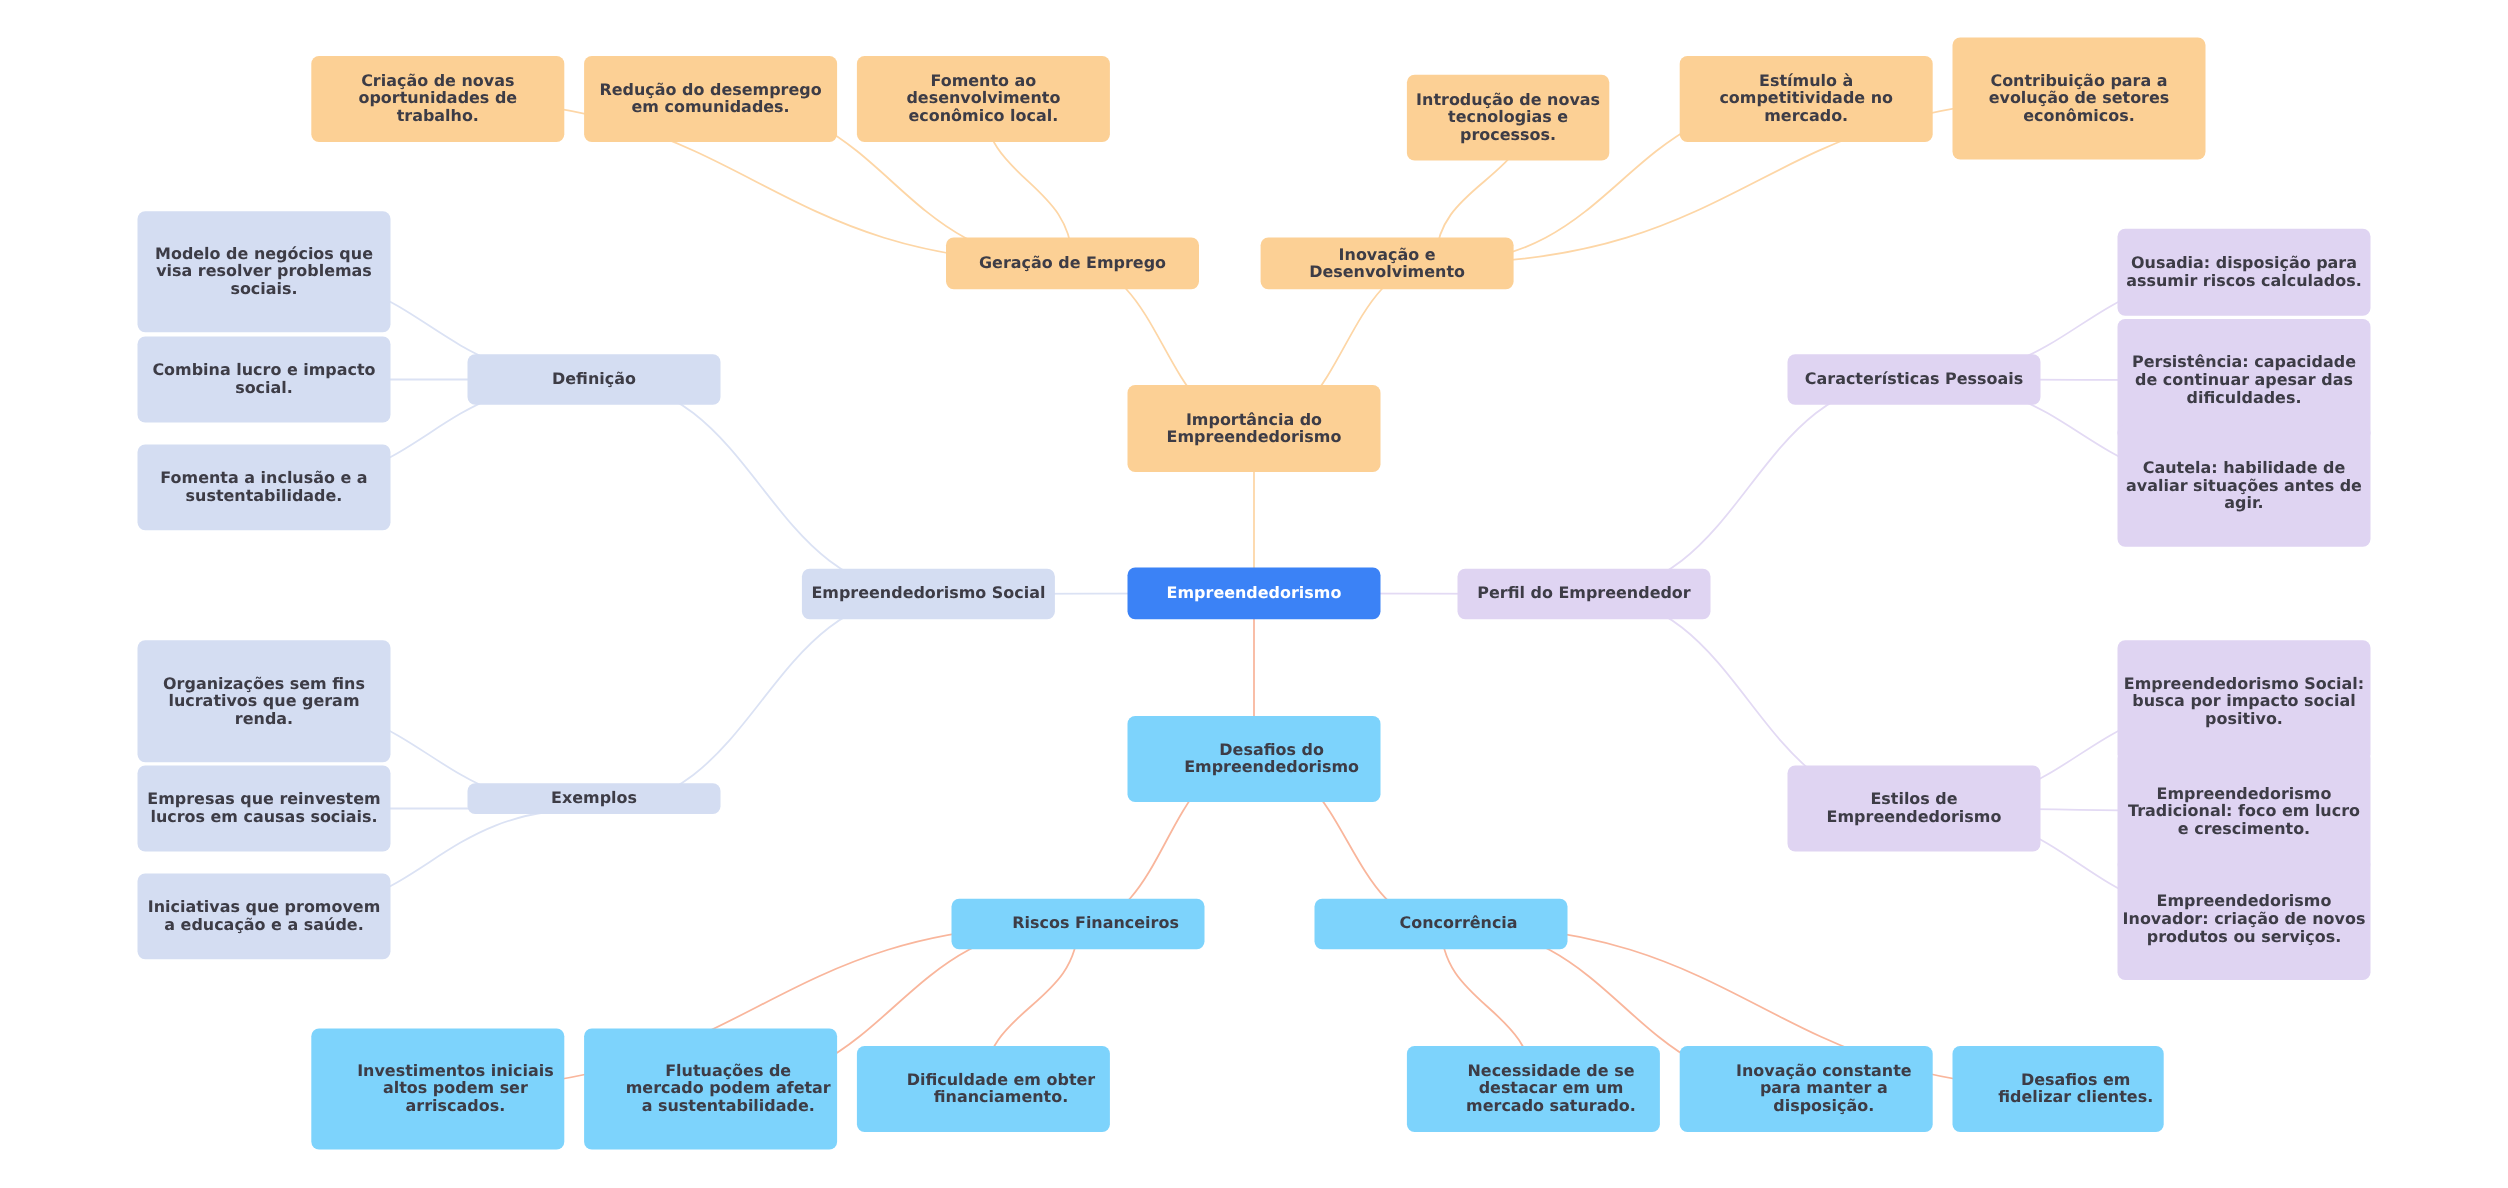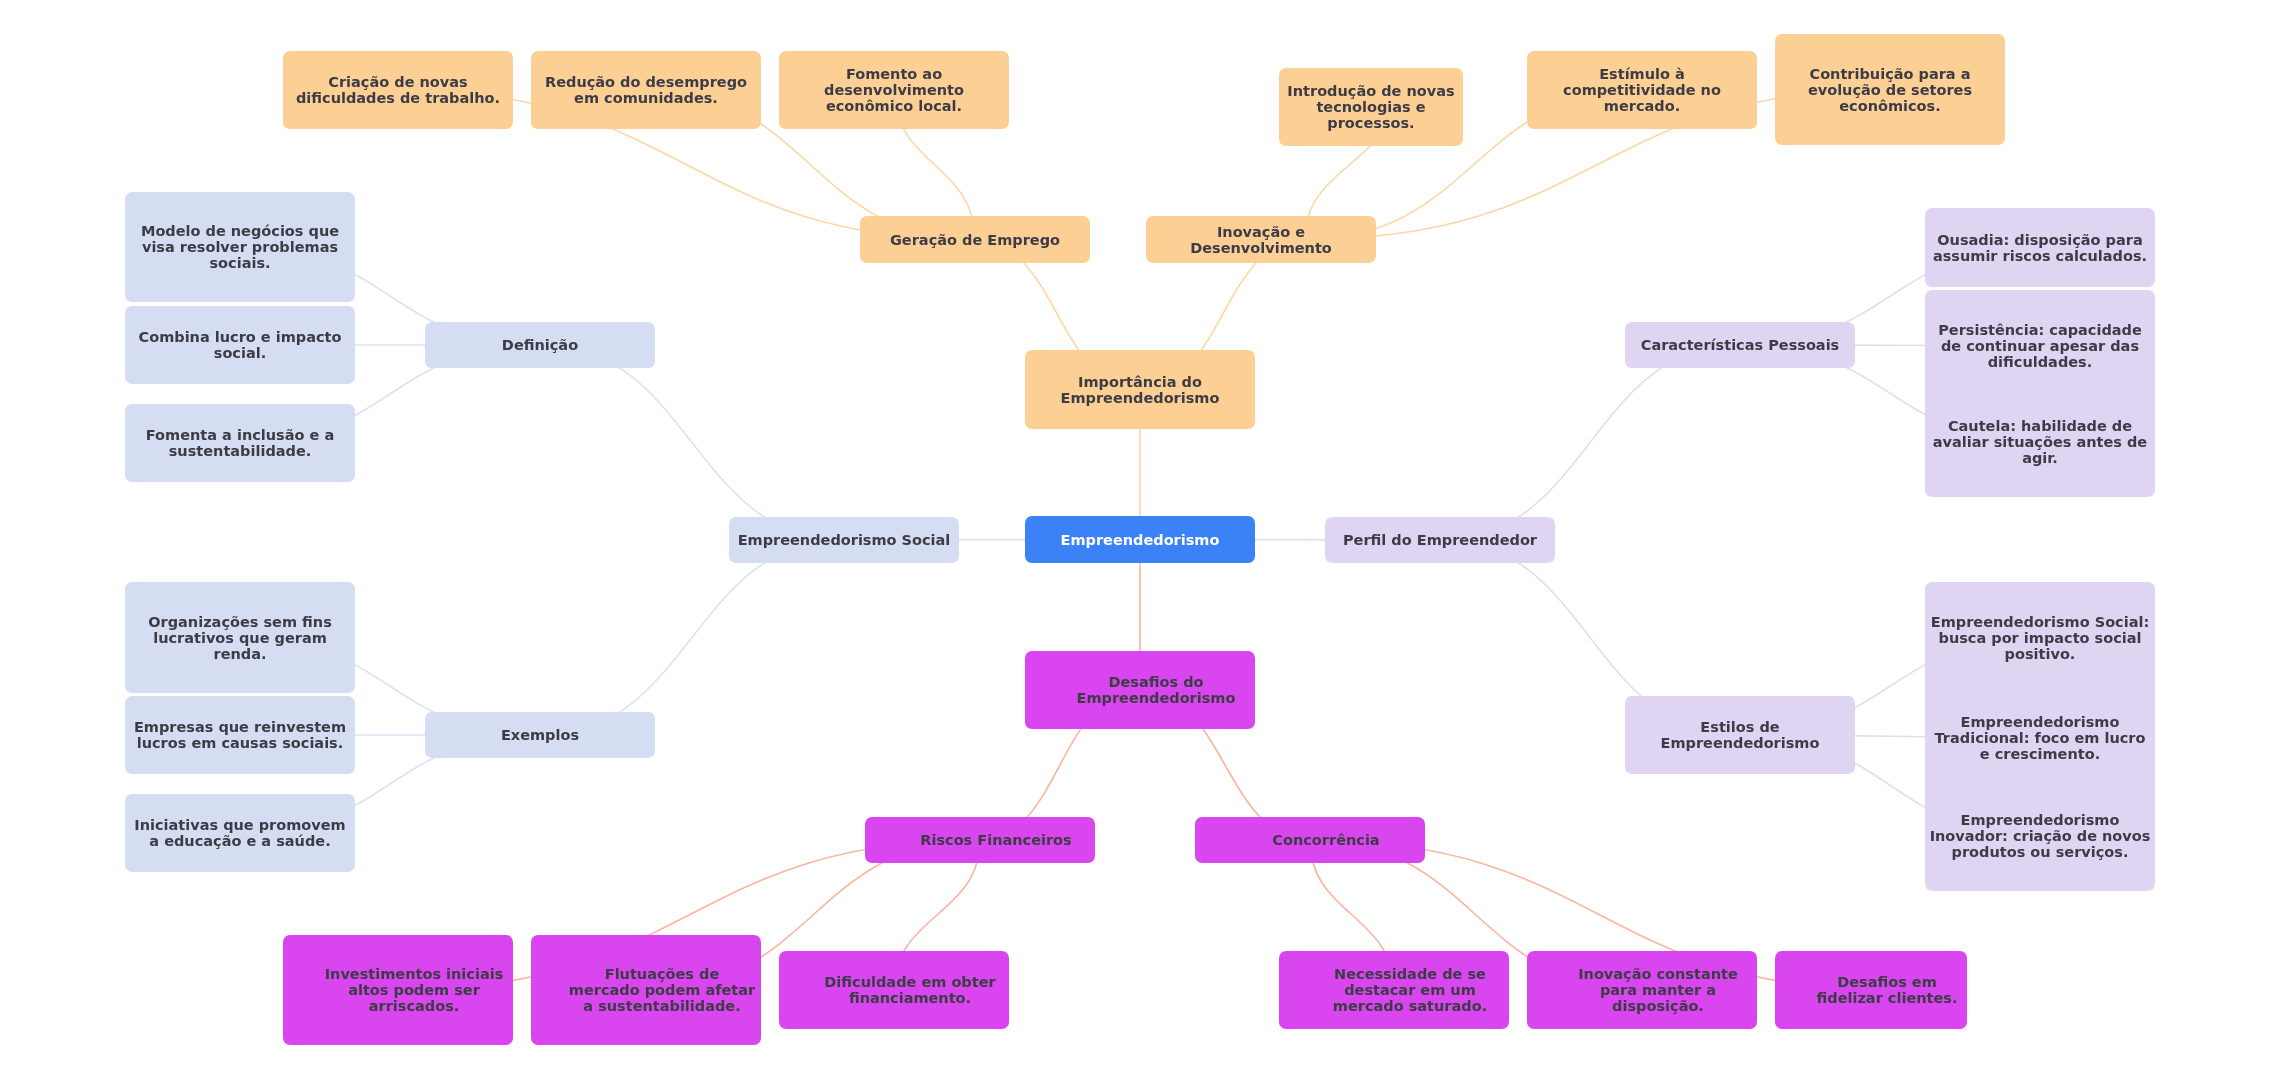--- a/index.html
+++ b/index.html
@@ -9,21 +9,21 @@
   #links { position: absolute; left: 0; top: 0; width: 2280px; height: 1080px; }
   .node { position: absolute; box-sizing: border-box; border-radius: 7px;
           display: flex; align-items: center; justify-content: center; text-align: center;
           padding: 0 4px; font-weight: bold; font-size: 14.5px; line-height: 16px;
           color: #3d3c46; cursor: pointer; }
   .node span { display: block; }
   .c-root { background: #3b82f6; color: #ffffff; }
   .c-orange { background: #fcd095; }
   .c-blue { background: #d4ddf2; }
   .c-lav { background: #dfd4f2; }
-  .c-salmon { background: #d946ef; padding-left: 36px; }
+  .c-salmon { background: #7dd3fc; padding-left: 36px; }
 </style>
 </head>
 <body>
 
 <div id="canvas">
   <svg id="links" xmlns="http://www.w3.org/2000/svg">
       <path d="M1140,539.5 C1140,464.5 1140,464.5 1140,389.5" fill="none" stroke="#fdd6a6" stroke-width="1.6"></path>
       <path d="M1140,389.5 C1057.5,389.5 1057.5,239.5 975,239.5" fill="none" stroke="#fdd6a6" stroke-width="1.6"></path>
       <path d="M975,239.5 C686.5,239.5 686.5,90 398,90" fill="none" stroke="#fdd6a6" stroke-width="1.6"></path>
       <path d="M975,239.5 C810.5,239.5 810.5,90 646,90" fill="none" stroke="#fdd6a6" stroke-width="1.6"></path>
@@ -64,21 +64,21 @@
       <div class="node c-root" style="left: 1025px; top: 516px; width: 230px; height: 47px;">
         <span>Empreendedorismo</span>
       </div>
       <div class="node c-orange" style="left: 1025px; top: 350px; width: 230px; height: 79px;">
         <span>Importância do Empreendedorismo</span>
       </div>
       <div class="node c-orange" style="left: 860px; top: 216px; width: 230px; height: 47px;">
         <span>Geração de Emprego</span>
       </div>
       <div class="node c-orange" style="left: 283px; top: 51px; width: 230px; height: 78px;">
-        <span>Criação de novas dificuldades de trabalho.</span>
+        <span>Criação de novas oportunidades de trabalho.</span>
       </div>
       <div class="node c-orange" style="left: 531px; top: 51px; width: 230px; height: 78px;">
         <span>Redução do desemprego em comunidades.</span>
       </div>
       <div class="node c-orange" style="left: 779px; top: 51px; width: 230px; height: 78px;">
         <span>Fomento ao desenvolvimento econômico local.</span>
       </div>
       <div class="node c-orange" style="left: 1146px; top: 216px; width: 230px; height: 47px;">
         <span>Inovação e Desenvolvimento</span>
       </div>
@@ -99,21 +99,21 @@
       </div>
       <div class="node c-blue" style="left: 125px; top: 192px; width: 230px; height: 110px;">
         <span>Modelo de negócios que visa resolver problemas sociais.</span>
       </div>
       <div class="node c-blue" style="left: 125px; top: 306px; width: 230px; height: 78px;">
         <span>Combina lucro e impacto social.</span>
       </div>
       <div class="node c-blue" style="left: 125px; top: 404px; width: 230px; height: 78px;">
         <span>Fomenta a inclusão e a sustentabilidade.</span>
       </div>
-      <div class="node c-blue" style="left: 425px; top: 712px; width: 230px; height: 46px;">
+      <div class="node c-blue" style="left: 425px; top: 712px; width: 230px; height: 28px;">
         <span>Exemplos</span>
       </div>
       <div class="node c-blue" style="left: 125px; top: 582px; width: 230px; height: 111px;">
         <span>Organizações sem fins lucrativos que geram renda.</span>
       </div>
       <div class="node c-blue" style="left: 125px; top: 696px; width: 230px; height: 78px;">
         <span>Empresas que reinvestem lucros em causas sociais.</span>
       </div>
       <div class="node c-blue" style="left: 125px; top: 794px; width: 230px; height: 78px;">
         <span>Iniciativas que promovem a educação e a saúde.</span>

